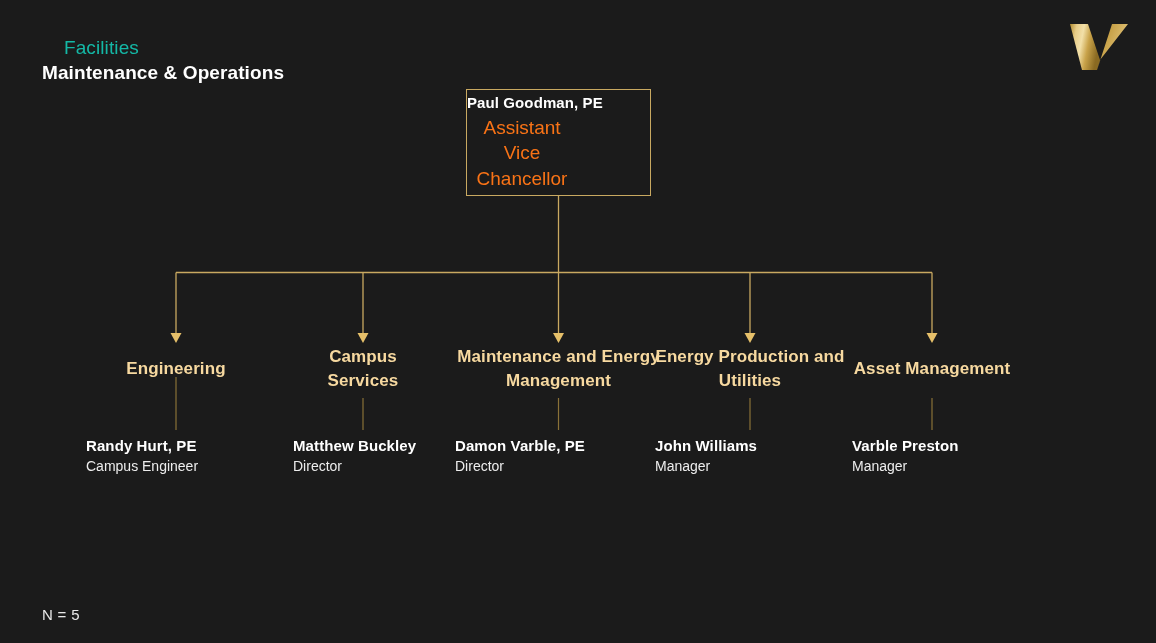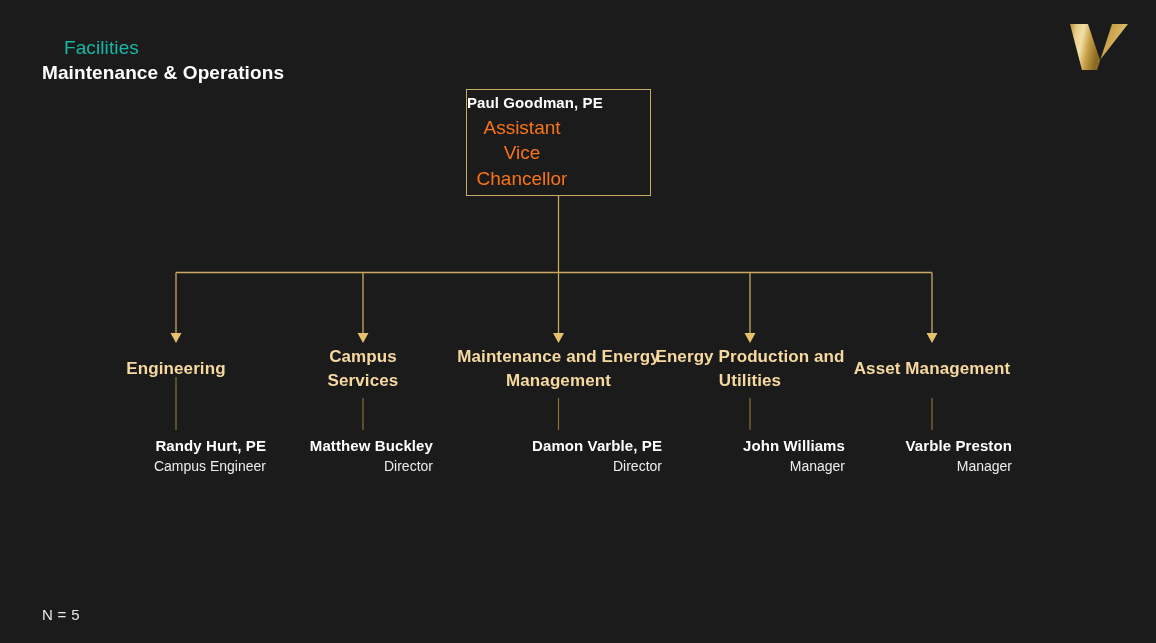--- a/index.html
+++ b/index.html
@@ -106,21 +106,21 @@
     font-weight: 700;
     color: #f7d9a0;
     line-height: 1.44;
     letter-spacing: 0.1px;
   }
   .dept-person {
     position: absolute;
     top: 96px;
     left: 0;
     right: 0;
-    text-align: right;
+    text-align: left;
   }
   .person-name {
     font-size: 15px;
     font-weight: 700;
     color: #ffffff;
     letter-spacing: 0.1px;
     margin-bottom: 4px;
   }
   .person-title {
     font-size: 14px;

